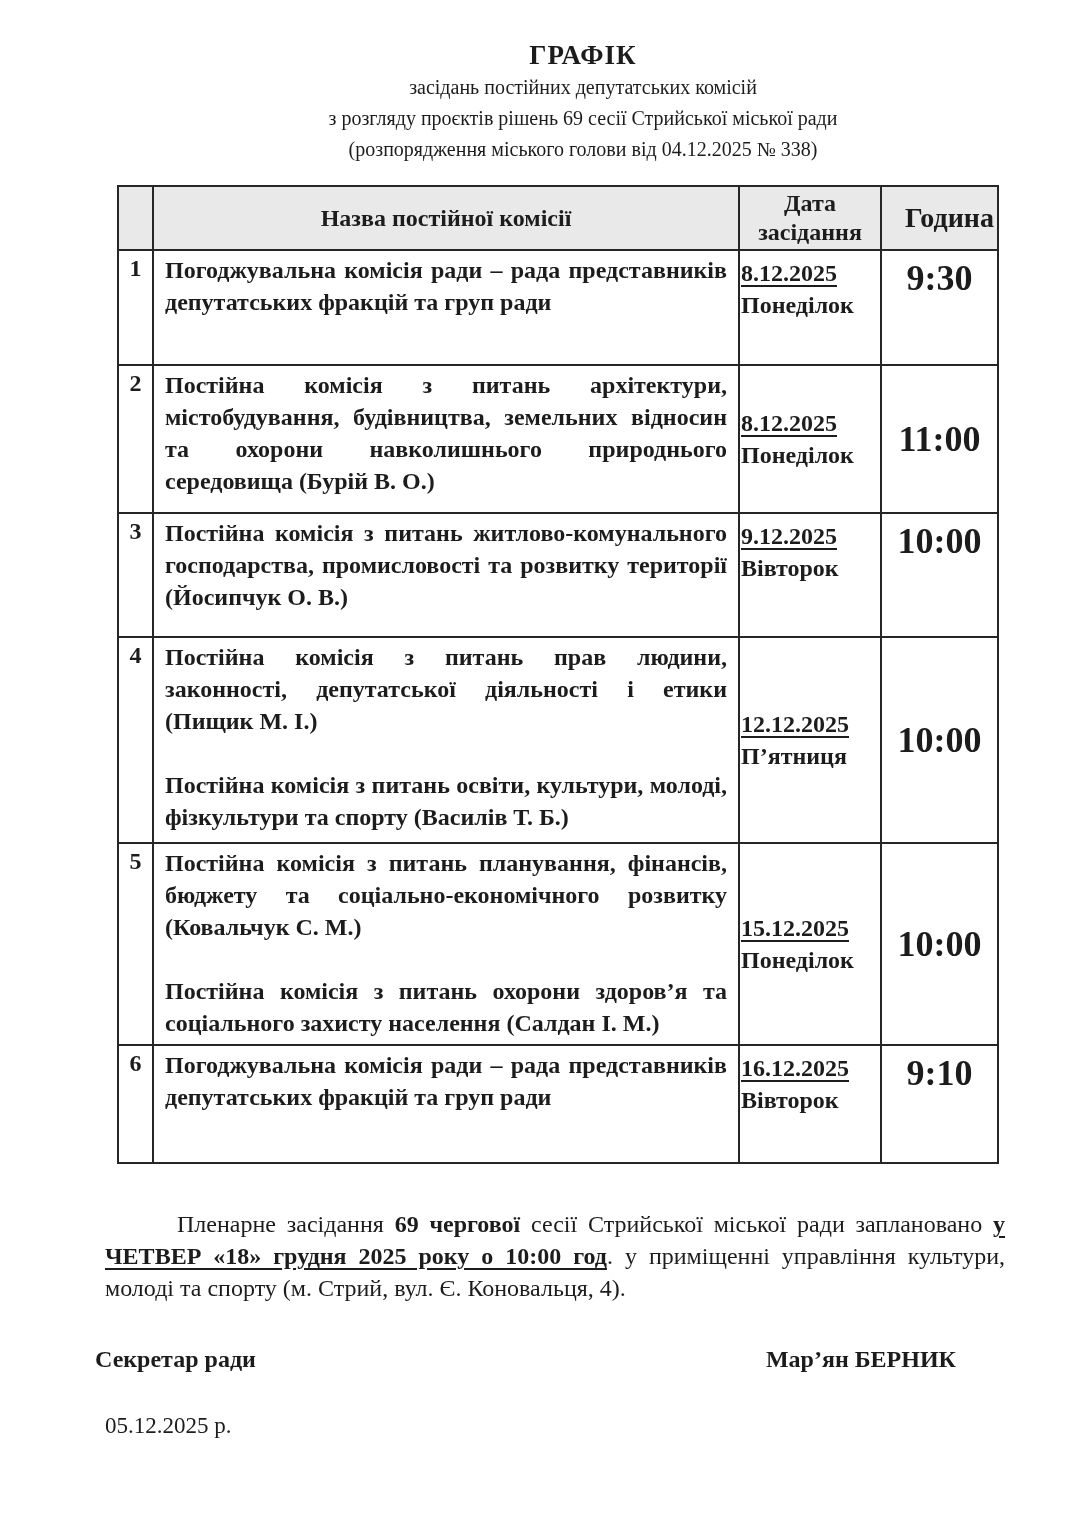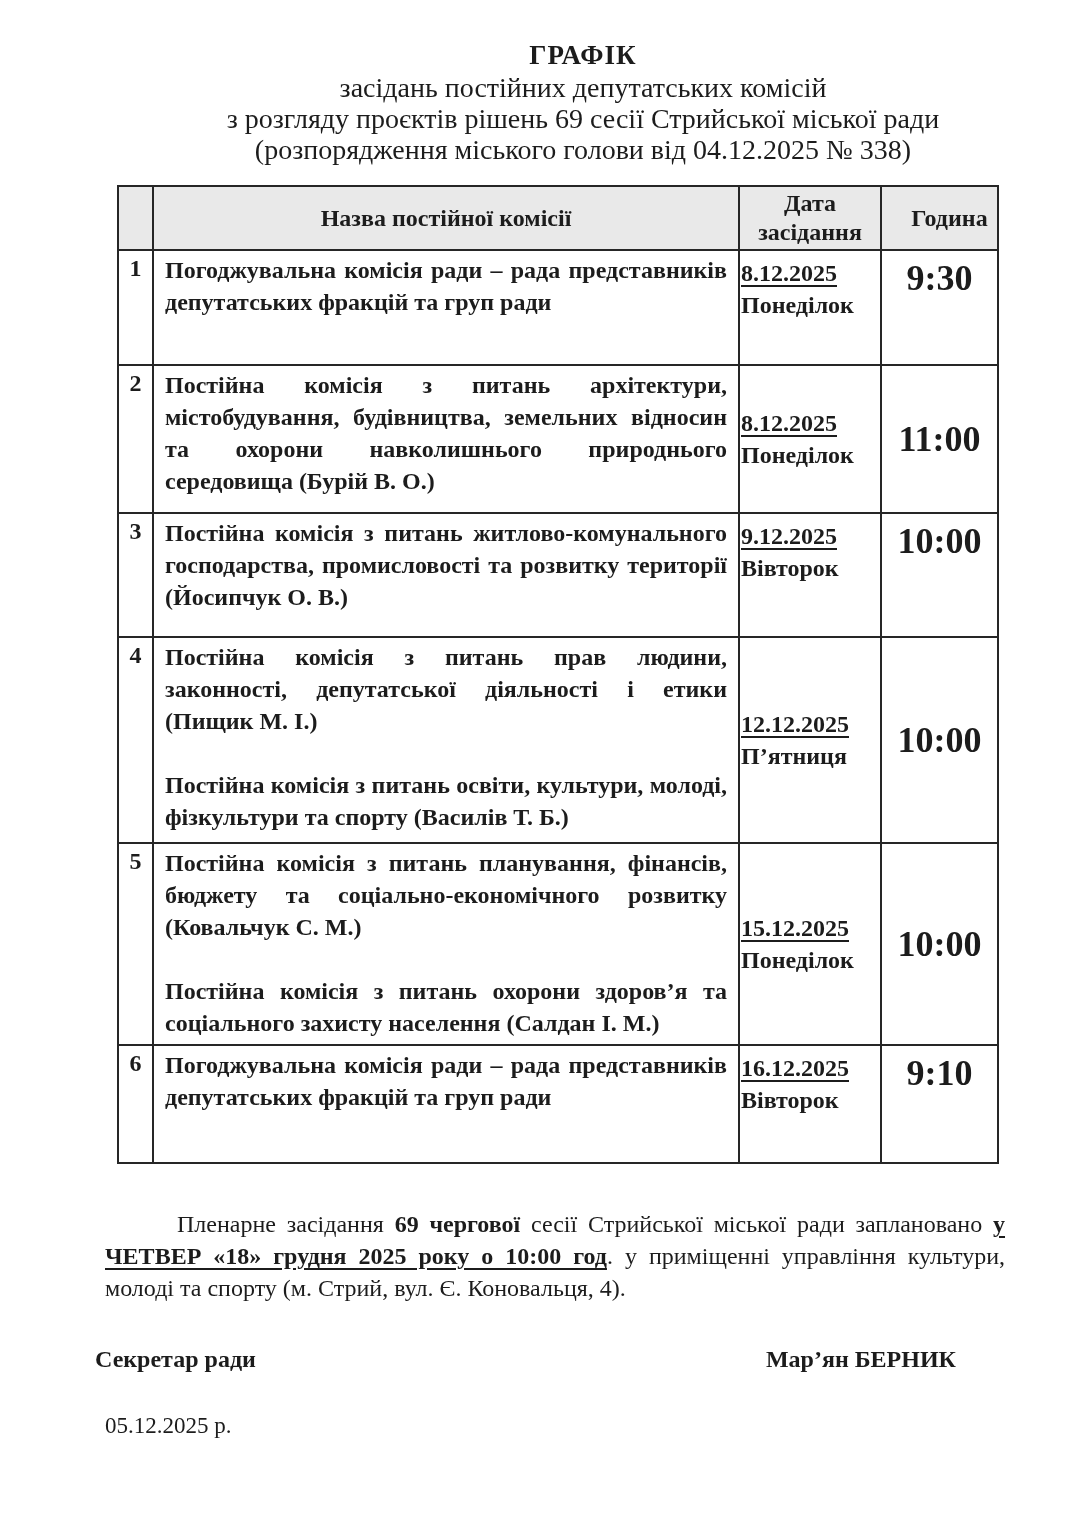--- a/index.html
+++ b/index.html
@@ -24,21 +24,21 @@
     padding-left: 105px;
     padding-right: 25px;
   }
   .doc-title {
     font-size: 27px;
     font-weight: bold;
     line-height: 34px;
     letter-spacing: 1px;
   }
   .subtitle {
-    font-size: 28px;
+    font-size: 20px;
     line-height: 31px;
   }
   
   table.schedule {
     border-collapse: collapse;
     table-layout: fixed;
     width: 880px;
     margin: 20px 0 0 117px;
   }
   table.schedule th, table.schedule td {
@@ -47,21 +47,21 @@
     overflow: hidden;
   }
   thead th {
     background: #e9e9e9;
     font-weight: bold;
     vertical-align: middle;
     text-align: center;
   }
   th.h-name { font-size: 24px; }
   th.h-date { font-size: 24px; line-height: 29px; padding: 2px 4px; }
-  th.h-time { font-size: 24px; padding-left: 21px; }
+  th.h-time { font-size: 28px; padding-left: 21px; }
   .hr-head { height: 58px; }
   .hr-1 { height: 115px; }
   .hr-2 { height: 148px; }
   .hr-3 { height: 124px; }
   .hr-4 { height: 206px; }
   .hr-5 { height: 202px; }
   .hr-6 { height: 118px; }
   td.c-num {
     font-size: 24px;
     font-weight: bold;

